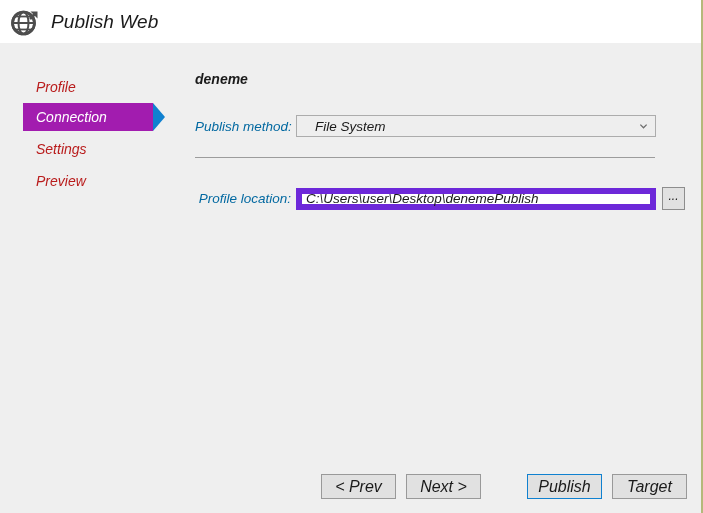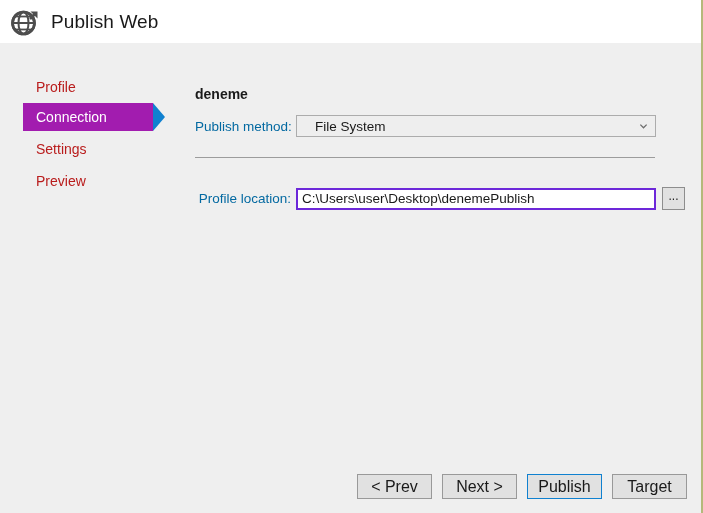--- a/index.html
+++ b/index.html
@@ -13,20 +13,21 @@
     background: #ffffff;
     overflow: hidden;
   }
   .window {
     position: relative;
     width: 703px;
     height: 513px;
     background: #efefef;
     box-sizing: border-box;
     border-right: 2px solid #b5b87a;
+    font-style: italic;
   }
   
   .titlebar {
     position: absolute;
     left: 0;
     top: 0;
     width: 701px;
     height: 43px;
     background: #ffffff;
     display: flex;
@@ -97,21 +98,21 @@
   .content {
     position: absolute;
     left: 195px;
     top: 0;
     width: 500px;
     height: 100%;
   }
   .page-heading {
     position: absolute;
     left: 0;
-    top: 43px;
+    top: 28px;
     font-size: 14px;
     font-weight: bold;
     color: #1a1a1a;
   }
   .field-row {
     position: absolute;
     display: flex;
     align-items: center;
   }
   .row-method   { left: 0; top: 72px; }
@@ -146,21 +147,21 @@
     width: 9px;
     height: 9px;
     display: block;
   }
   .text-input {
     margin-left: 5px;
     width: 360px;
     height: 22px;
     box-sizing: border-box;
     background: #ffffff;
-    border: 2px solid #6d28d9;
+    border: 6px solid #6d28d9;
     font-size: 13.5px;
     color: #1a1a1a;
     display: flex;
     align-items: center;
     padding-left: 4px;
     outline: none;
     font-family: "Liberation Sans", sans-serif;
   }
   .browse-btn {
     margin-left: 6px;
@@ -206,20 +207,21 @@
     font-size: 16px;
     color: #1a1a1a;
     font-family: "Liberation Sans", sans-serif;
     display: flex;
     align-items: center;
     justify-content: center;
     white-space: nowrap;
   }
   .btn.default {
     border: 1px solid #1081d0;
+    margin-left: 36px;
   }
 </style>
 </head>
 <body>
 
 <div class="window">
 
   <div class="titlebar">
     <svg class="title-icon" viewBox="0 0 32 32">
       <circle cx="14.5" cy="17" r="11" fill="none" stroke="#4d4d4d" stroke-width="2.6"></circle>

